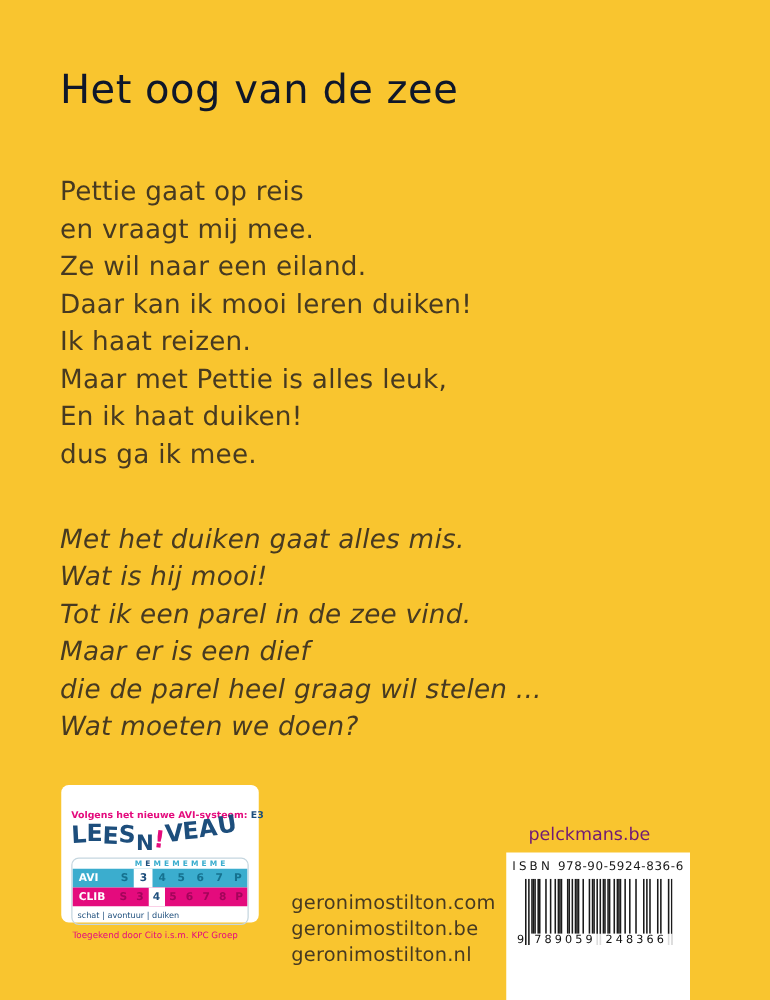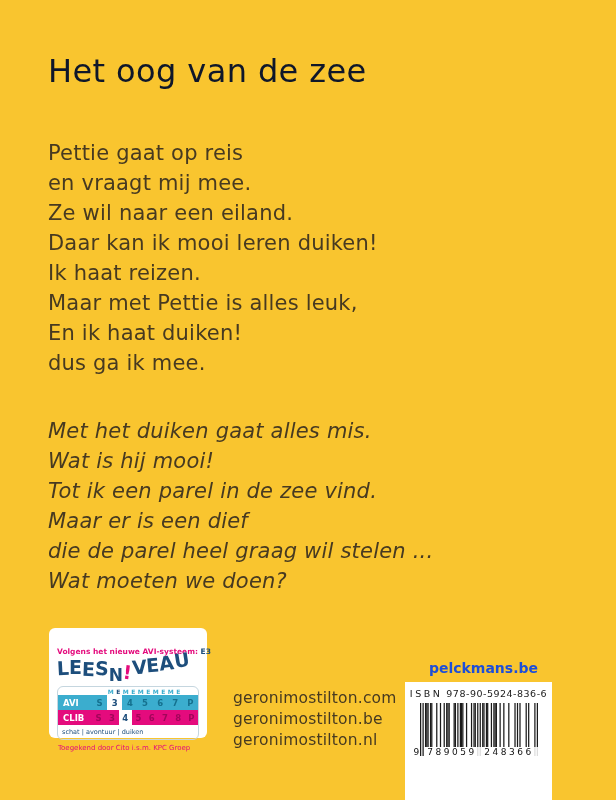--- a/index.html
+++ b/index.html
@@ -58,28 +58,28 @@
   .lvl-row .lbl{width:34px;color:#fff;font-size:8.5px;display:flex;align-items:center;padding-left:5px;box-sizing:border-box;}
   .lvl-row .cell{flex:1;display:flex;align-items:center;justify-content:center;font-size:8.5px;}
   .lvl-row.avi .cell{color:#15718f;}
   .lvl-row.clib .cell{color:#a2055a;}
   .lvl-row .cell.sel{background:#fff;color:#1d4e7c;}
   .genres{font-size:6.5px;color:#1d4e7c;padding:3px 0 3px 4px;}
   .badge-foot{font-size:7px;color:#e40b7d;margin-top:4px;padding-left:1px;white-space:nowrap;}
 
   
   .websites{
-    position:absolute;left:233px;top:688px;
+    position:absolute;left:233px;top:712px;
     font-size:15.5px;color:#473a21;line-height:21px;letter-spacing:.2px;
   }
 
   
   .publisher{
-    position:absolute;left:405px;top:660px;width:133px;text-align:right;
-    font-size:14px;font-weight:bold;color:#1d4ed8;
+    position:absolute;left:405px;top:660px;width:133px;text-align:center;
+    font-size:14px;font-weight:normal;color:#701a75;
   }
   .isbn-box{
     position:absolute;left:405px;top:682px;width:147px;height:118px;
     background:#ffffff;box-sizing:border-box;padding-top:6px;
   }
   .isbn-label{text-align:center;font-size:9.5px;color:#1a1a1a;white-space:nowrap;}
   .isbn-label .word{letter-spacing:2.5px;margin-right:4px;}
   .isbn-label .num{letter-spacing:.5px;}
   .barcode{position:relative;width:118px;height:58px;margin:4px auto 0;}
   .barcode svg{position:absolute;inset:0;width:100%;height:100%;}

